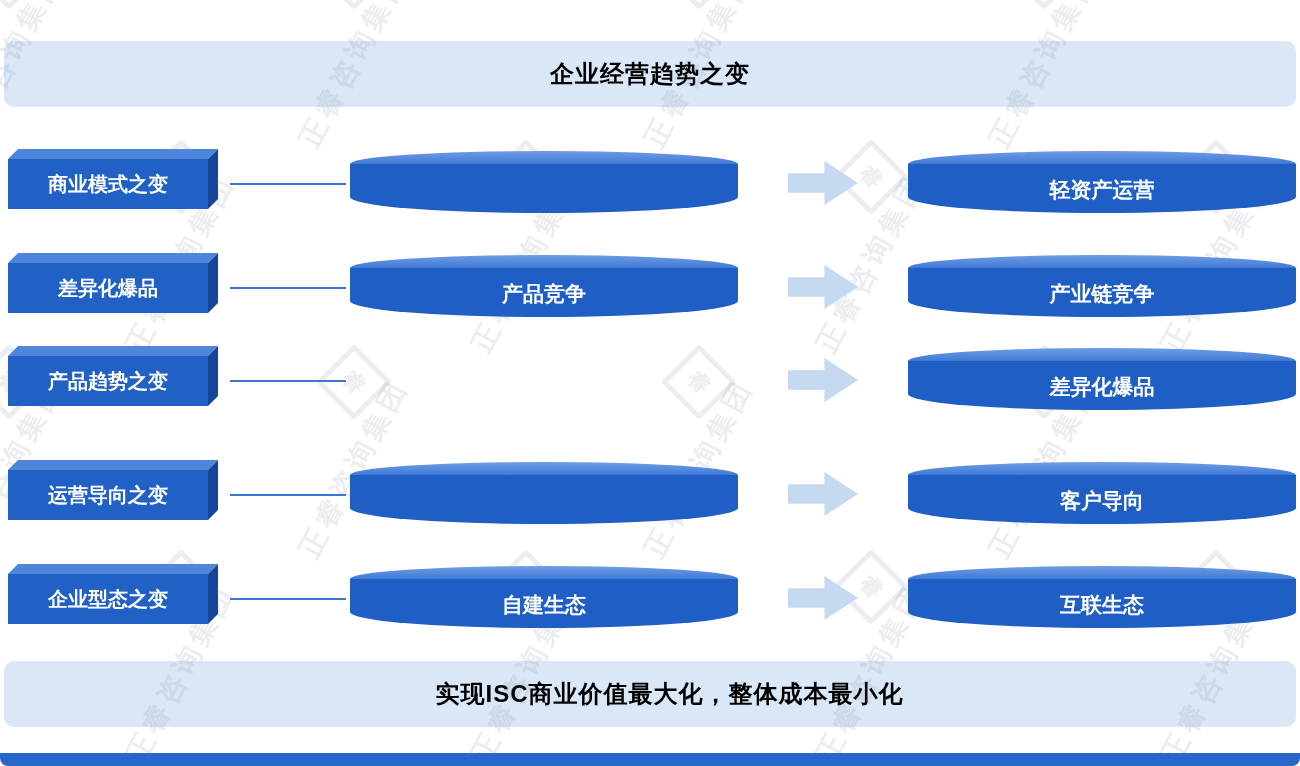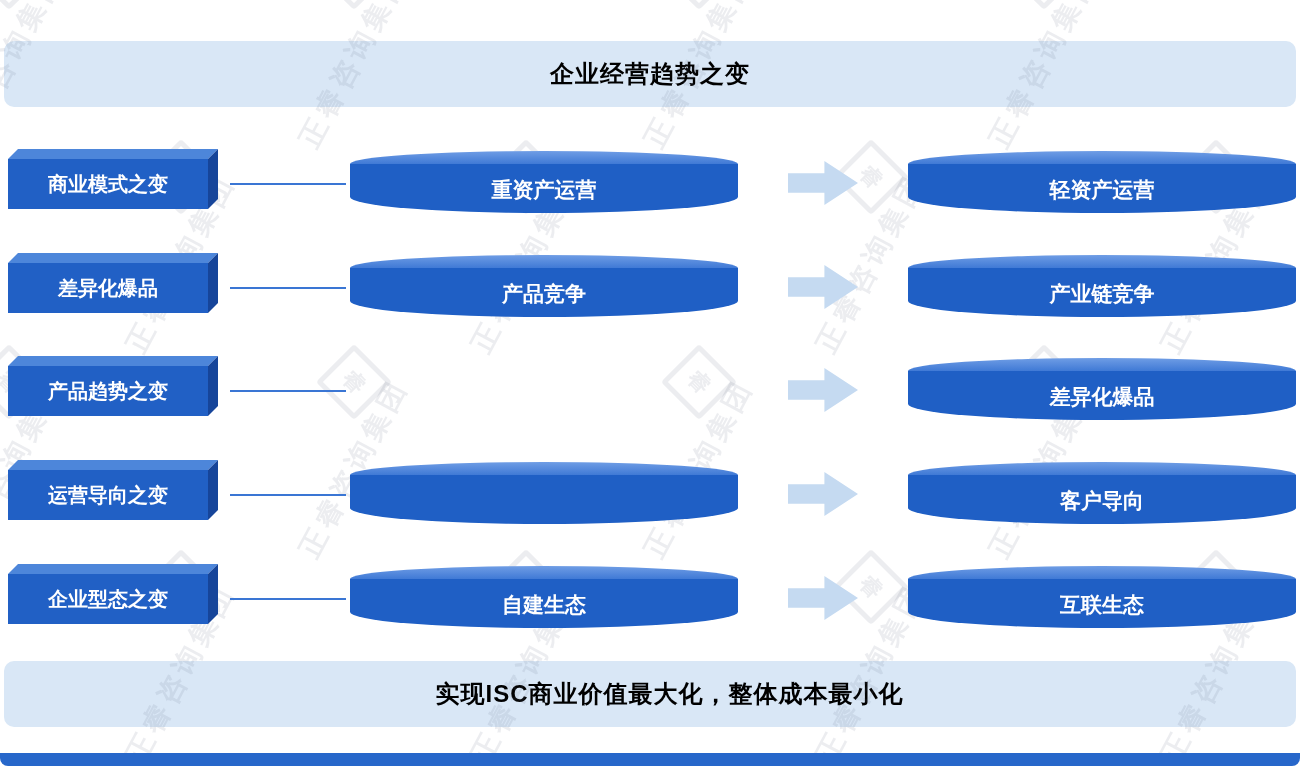--- a/index.html
+++ b/index.html
@@ -56,21 +56,21 @@
     letter-spacing: 5px;
     transform: rotate(-62deg);
     white-space: nowrap;
   }
 
   
   .rows { position: absolute; inset: 0; border-radius: 19px; }
   .row { position: absolute; left: 0; width: 100%; height: 66px; }
   .row:nth-of-type(1) { top: 149px; }
   .row:nth-of-type(2) { top: 253px; }
-  .row:nth-of-type(3) { top: 356px; text-decoration: underline; }
+  .row:nth-of-type(3) { top: 346px; text-decoration: underline; }
   .row:nth-of-type(4) { top: 460px; }
   .row:nth-of-type(5) { top: 564px; }
 
   
   .box3d {
     position: absolute;
     left: 8px; top: 10px;
     width: 200px; height: 50px;
     background: #2160c5;
     display: flex; align-items: center; justify-content: center;
@@ -239,21 +239,20 @@
   <div class="rows">
 
     <div class="row">
       <div class="box3d">
         <span class="box-label">商业模式之变</span>
       </div>
       <div class="connector"></div>
       <div class="cyl from">
         <div class="cyl-top"></div>
         <div class="cyl-body"></div>
-        <div class="cyl-label">重资产运营</div>
       </div>
       <div class="arrow"></div>
       <div class="cyl to">
         <div class="cyl-top"></div>
         <div class="cyl-body"></div>
         <div class="cyl-label">轻资产运营</div>
       </div>
     </div>
 
     <div class="row">

